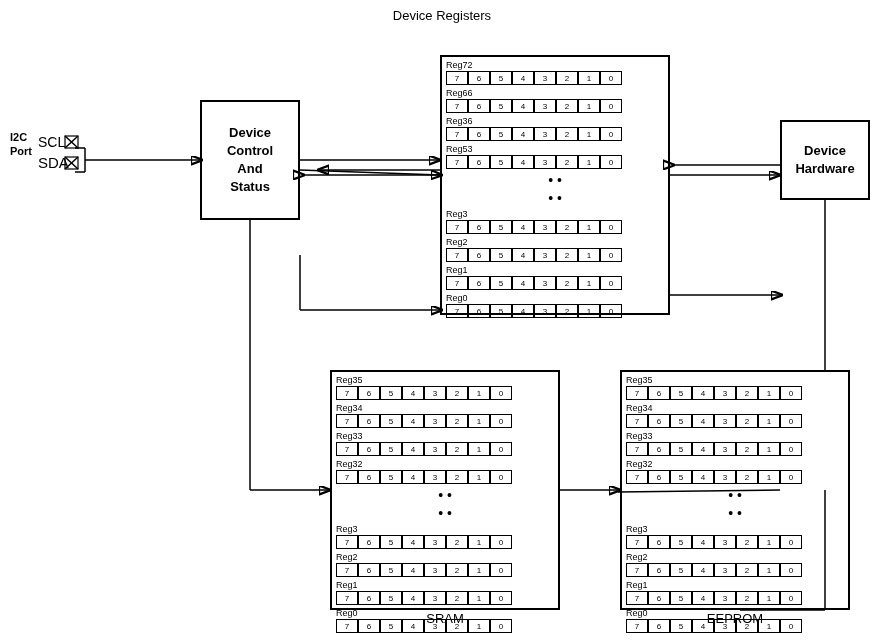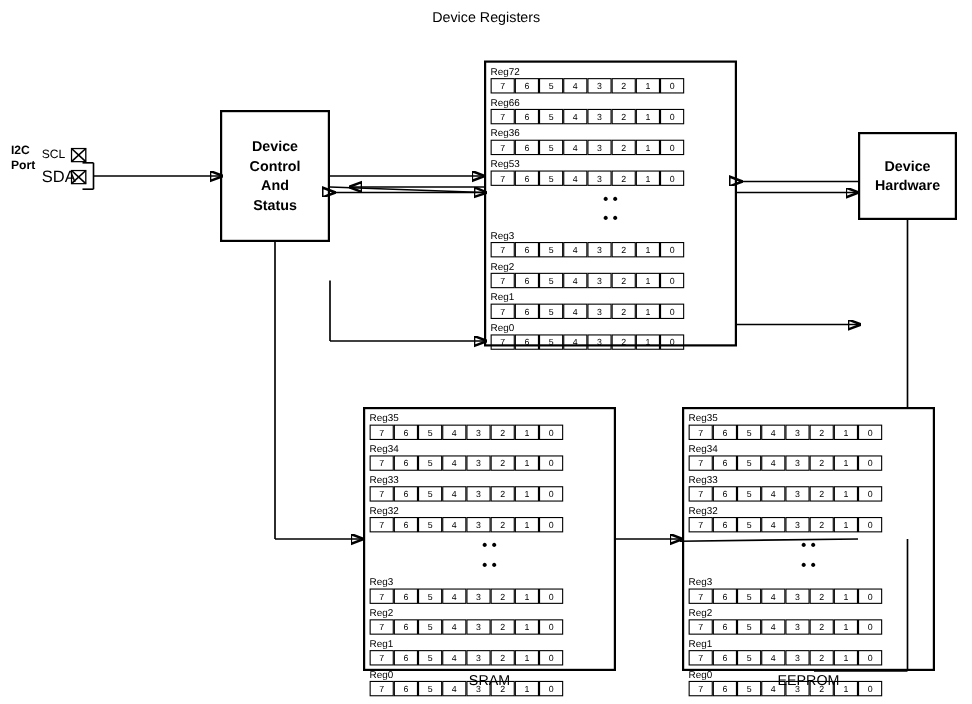--- a/index.html
+++ b/index.html
@@ -148,21 +148,21 @@
 
   <div class="label-top">Device Registers</div>
 
   <div class="i2c-port">
     <div style="display:flex; align-items:flex-start;">
       <div>
         <div style="font-size:11px; font-weight:bold; line-height:1.3;">I2C<br>Port</div>
       </div>
       <div style="margin-left:6px; margin-top:4px;">
         <div class="i2c-line">
-          <span style="font-size:11px; width:26px;">SCL</span>
+          <span style="font-size:14px; width:26px;">SCL</span>
 
           <svg width="16" height="14" style="margin-right:2px;">
               <rect x="1" y="1" width="13" height="12" fill="none" stroke="#000" stroke-width="1.2"></rect>
               <line x1="1" y1="1" x2="14" y2="13" stroke="#000" stroke-width="1.2"></line>
               <line x1="14" y1="1" x2="1" y2="13" stroke="#000" stroke-width="1.2"></line>
             </svg>
         </div>
         <div class="i2c-line">
           <span style="font-size:15px; width:26px;">SDA</span>
           <svg width="16" height="14" style="margin-right:2px;">

